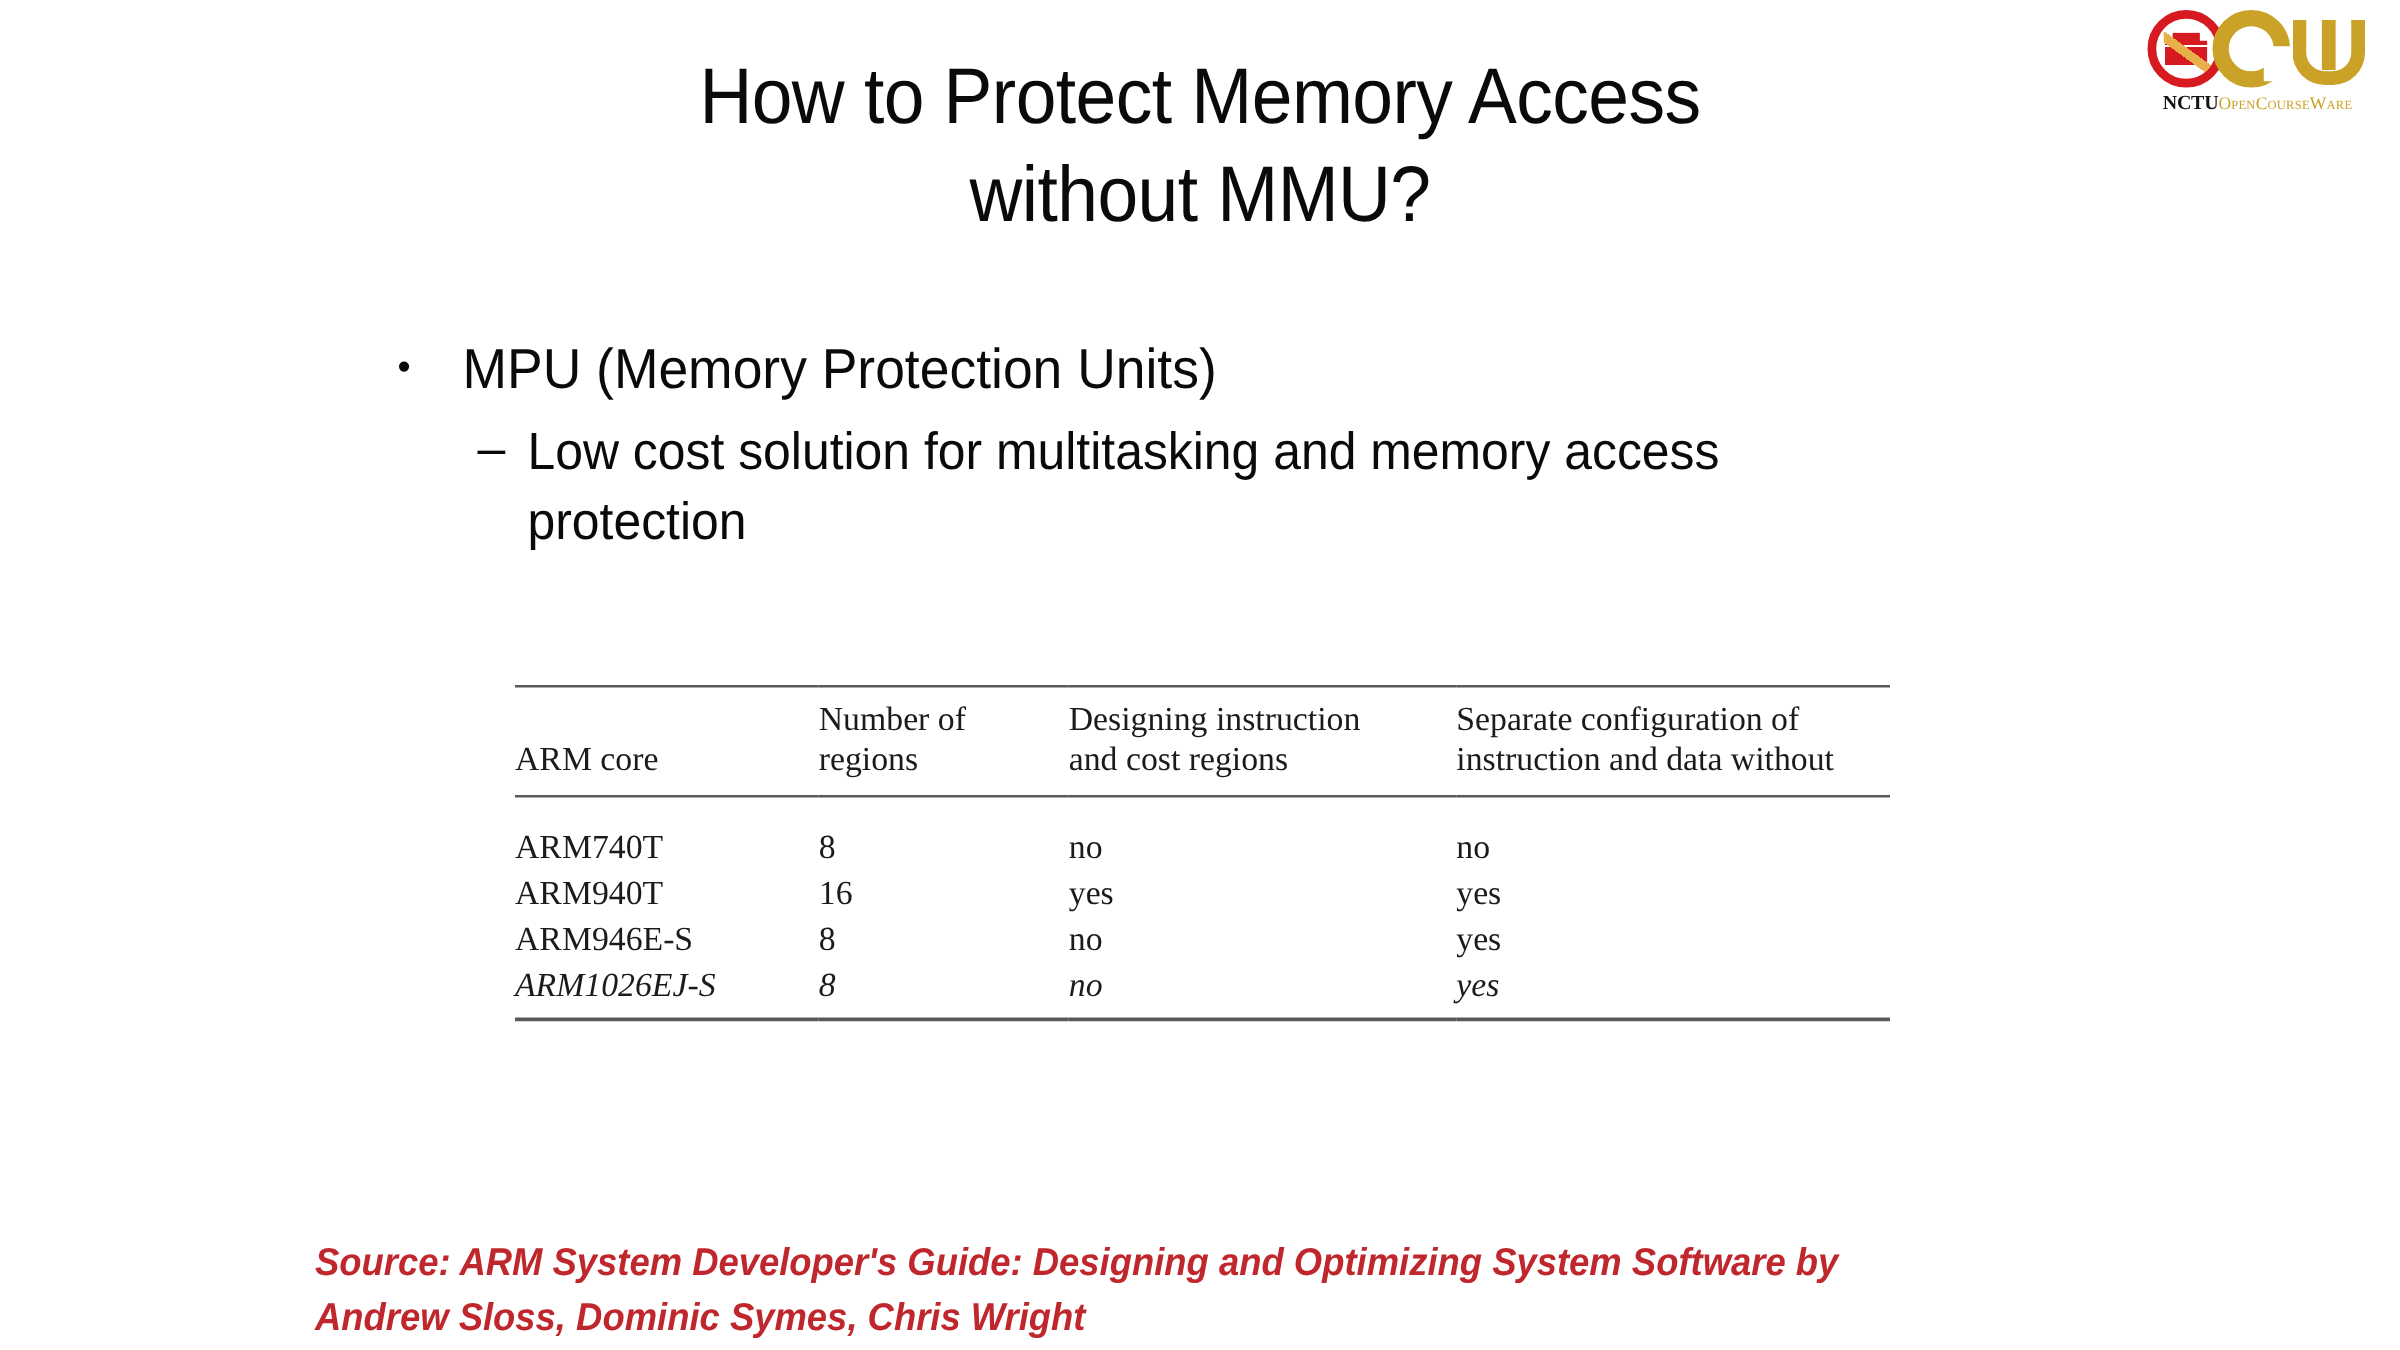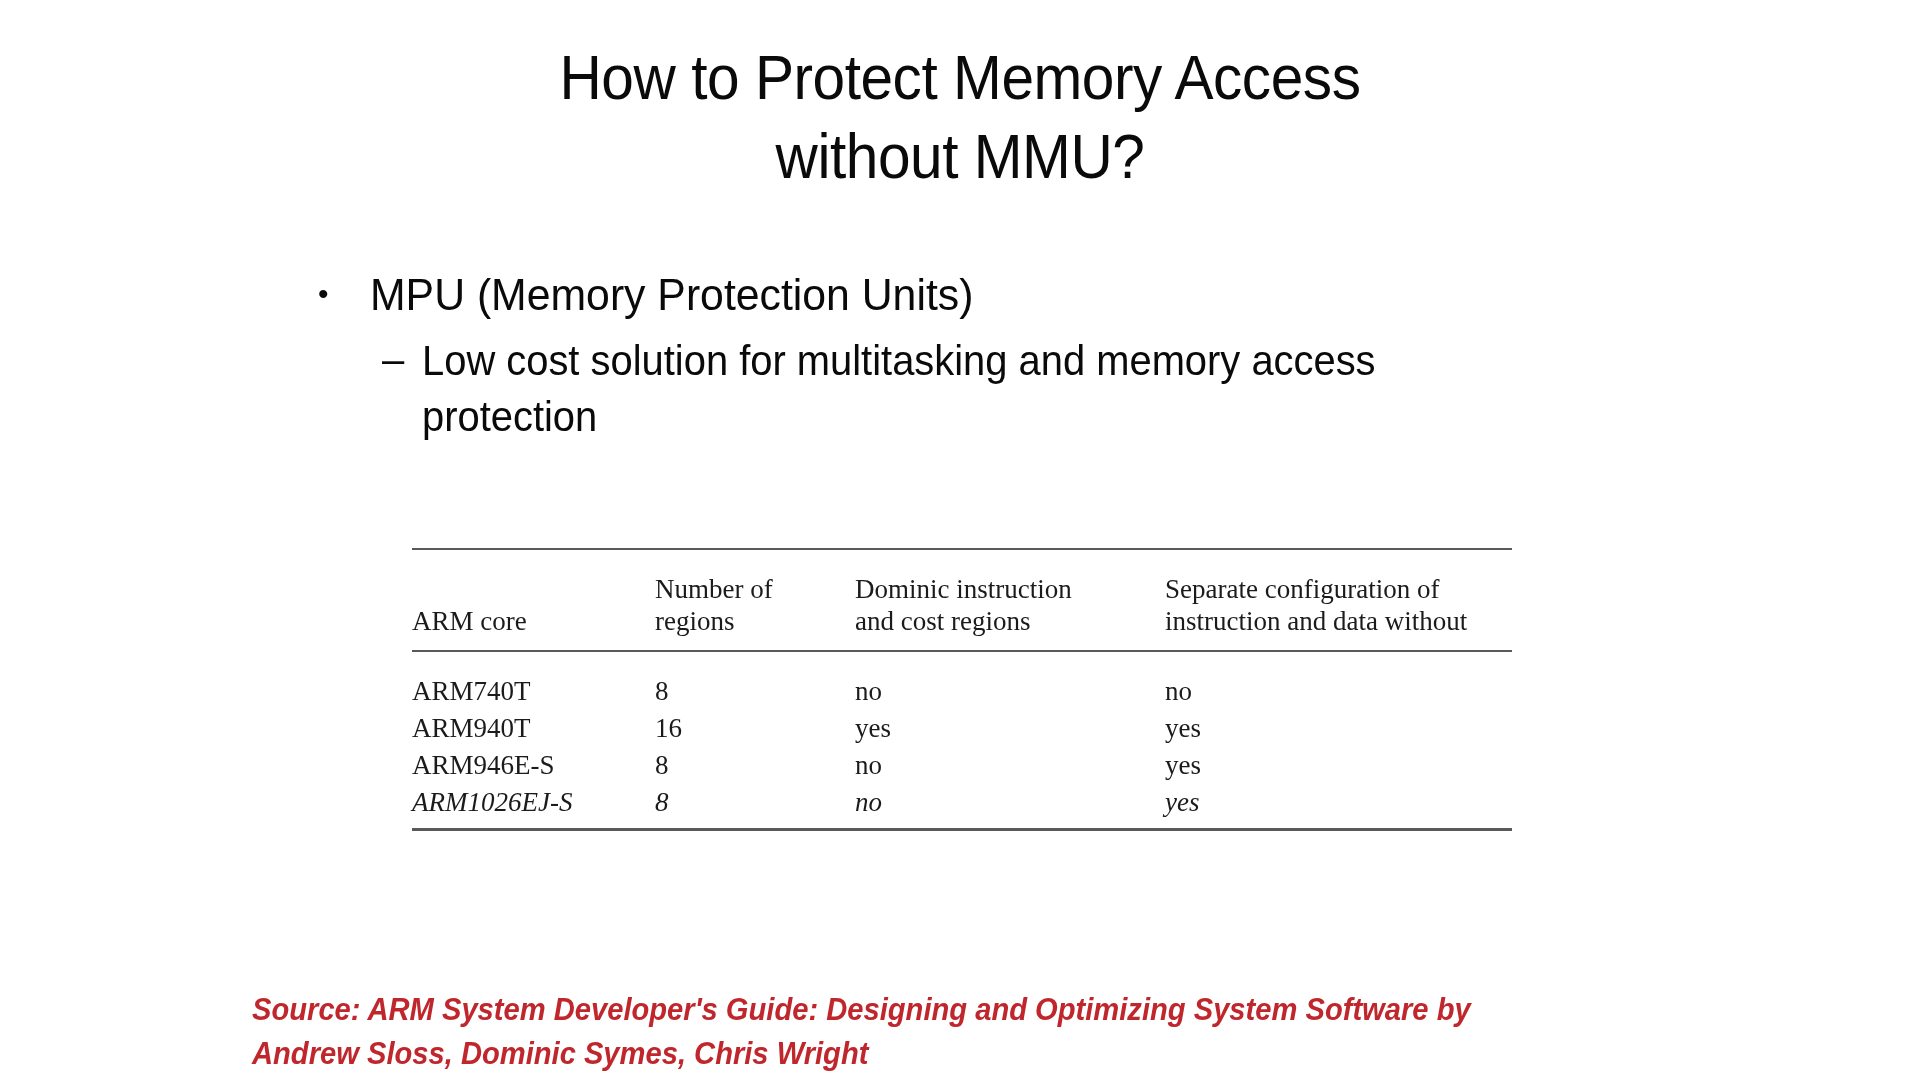--- a/index.html
+++ b/index.html
@@ -208,21 +208,21 @@
   }
   table.arm-table {
     width: 100%;
     border-collapse: collapse;
     font-size: 27px;
   }
   table.arm-table thead th {
     font-weight: normal;
     text-align: left;
     vertical-align: bottom;
-    padding: 24px 0 12px 0;
+    padding: 10px 0 12px 0;
     line-height: 1.18;
   }
   table.arm-table thead tr {
     border-top: 2.5px solid #595959;
     border-bottom: 2.5px solid #595959;
   }
   table.arm-table tbody tr:last-child td {
     padding-bottom: 10px;
     font-style: italic;
   }
@@ -257,20 +257,30 @@
     transform: scaleX(0.94);
     transform-origin: left top;
   }
   .source .line { white-space: nowrap; }
 </style>
 </head>
 <body>
 
 <div class="slide">
 
+  <div class="logo">
+    <div class="logo-marks">
+      <span class="logo-seal"></span>
+      <span class="logo-c"></span>
+      <span class="logo-w"></span>
+    </div>
+    <div class="logo-text">
+      <span class="logo-nctu">NCTU</span><span class="logo-ocw-word">OpenCourseWare</span>
+    </div>
+  </div>
 
   <div class="title">
     <div>How to Protect Memory Access</div>
     <div>without MMU?</div>
   </div>
 
   <div class="bullets">
 
     <div class="bullet-l1">
       <span class="marker">•</span>
@@ -290,21 +300,21 @@
         <tr>
           <th class="col-core">
             <div></div>
             <div>ARM core</div>
           </th>
           <th class="col-num">
             <div>Number of</div>
             <div>regions</div>
           </th>
           <th class="col-sep">
-            <div>Dominic instruction</div>
+            <div>Designing instruction</div>
             <div>and cost regions</div>
           </th>
           <th class="col-sepcfg">
             <div>Separate configuration of</div>
             <div>instruction and data without</div>
           </th>
         </tr>
       </thead>
       <tbody>
         <tr>

